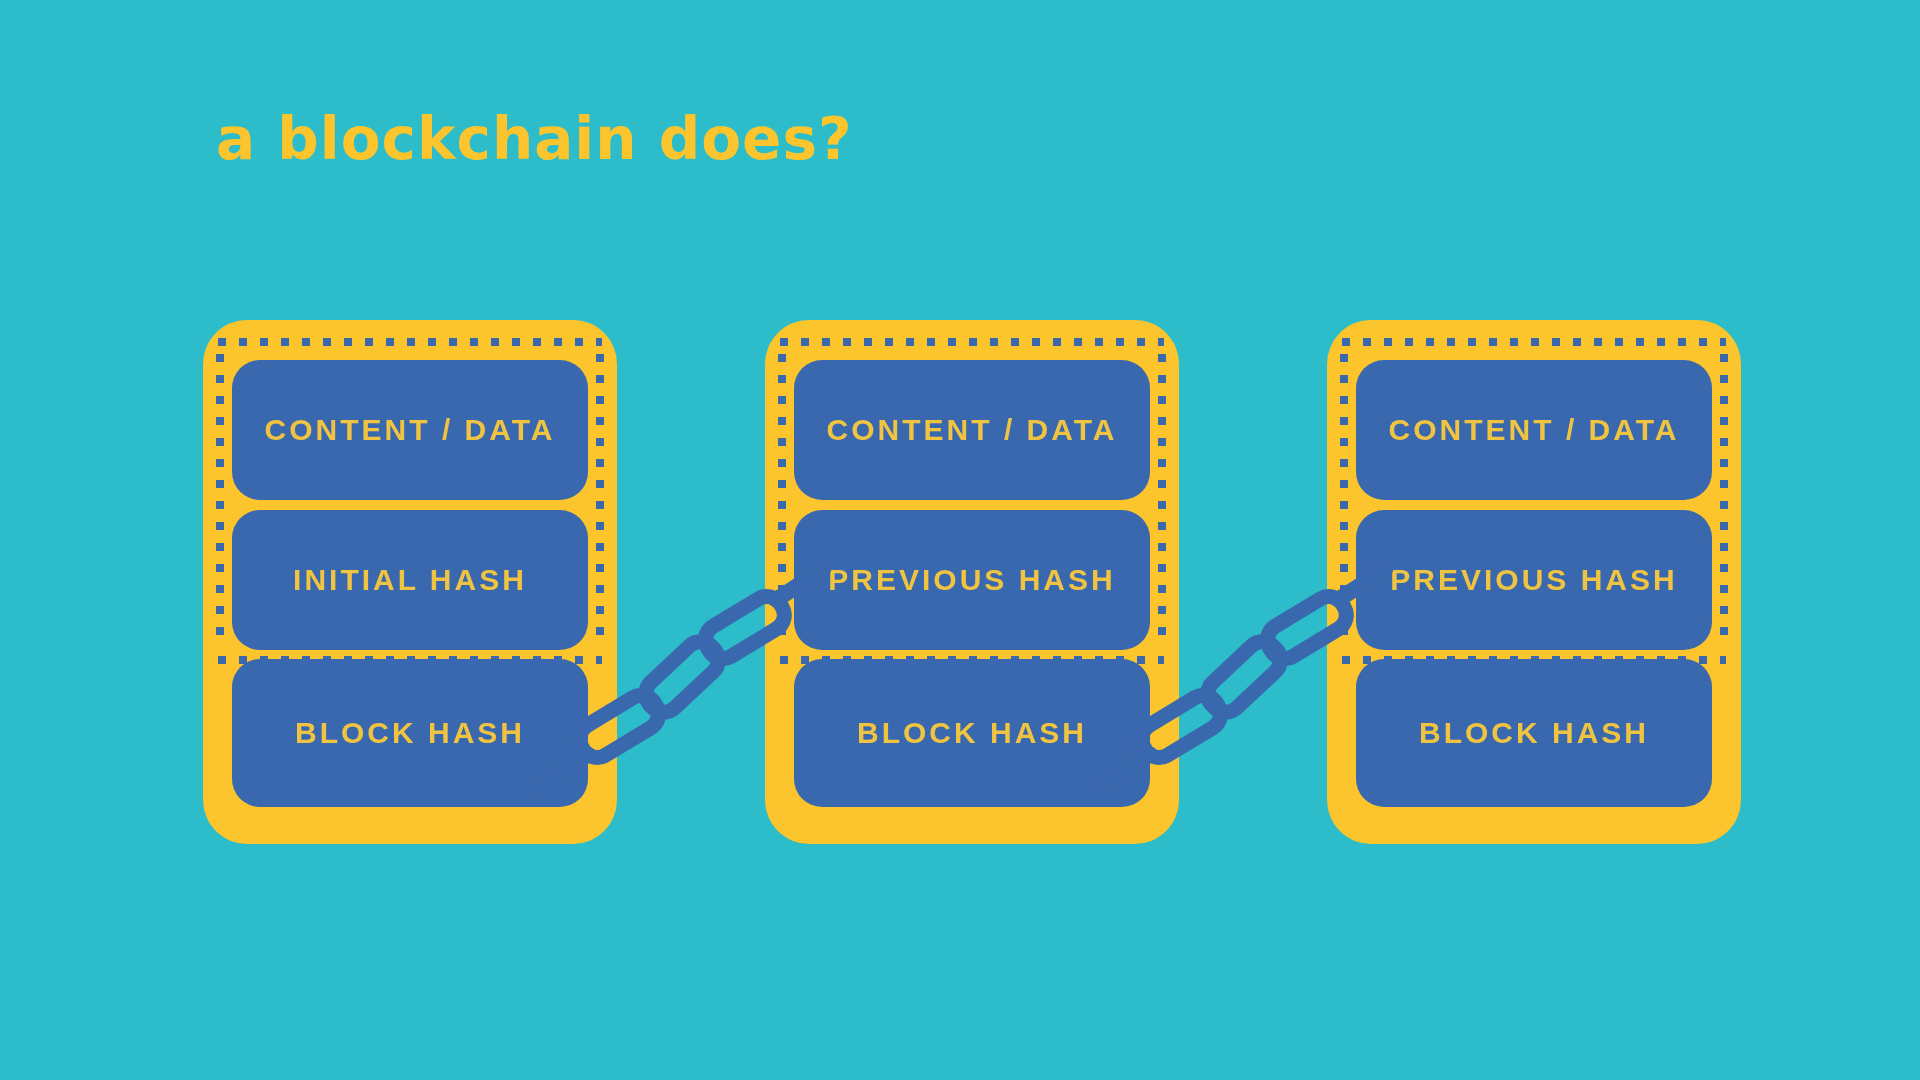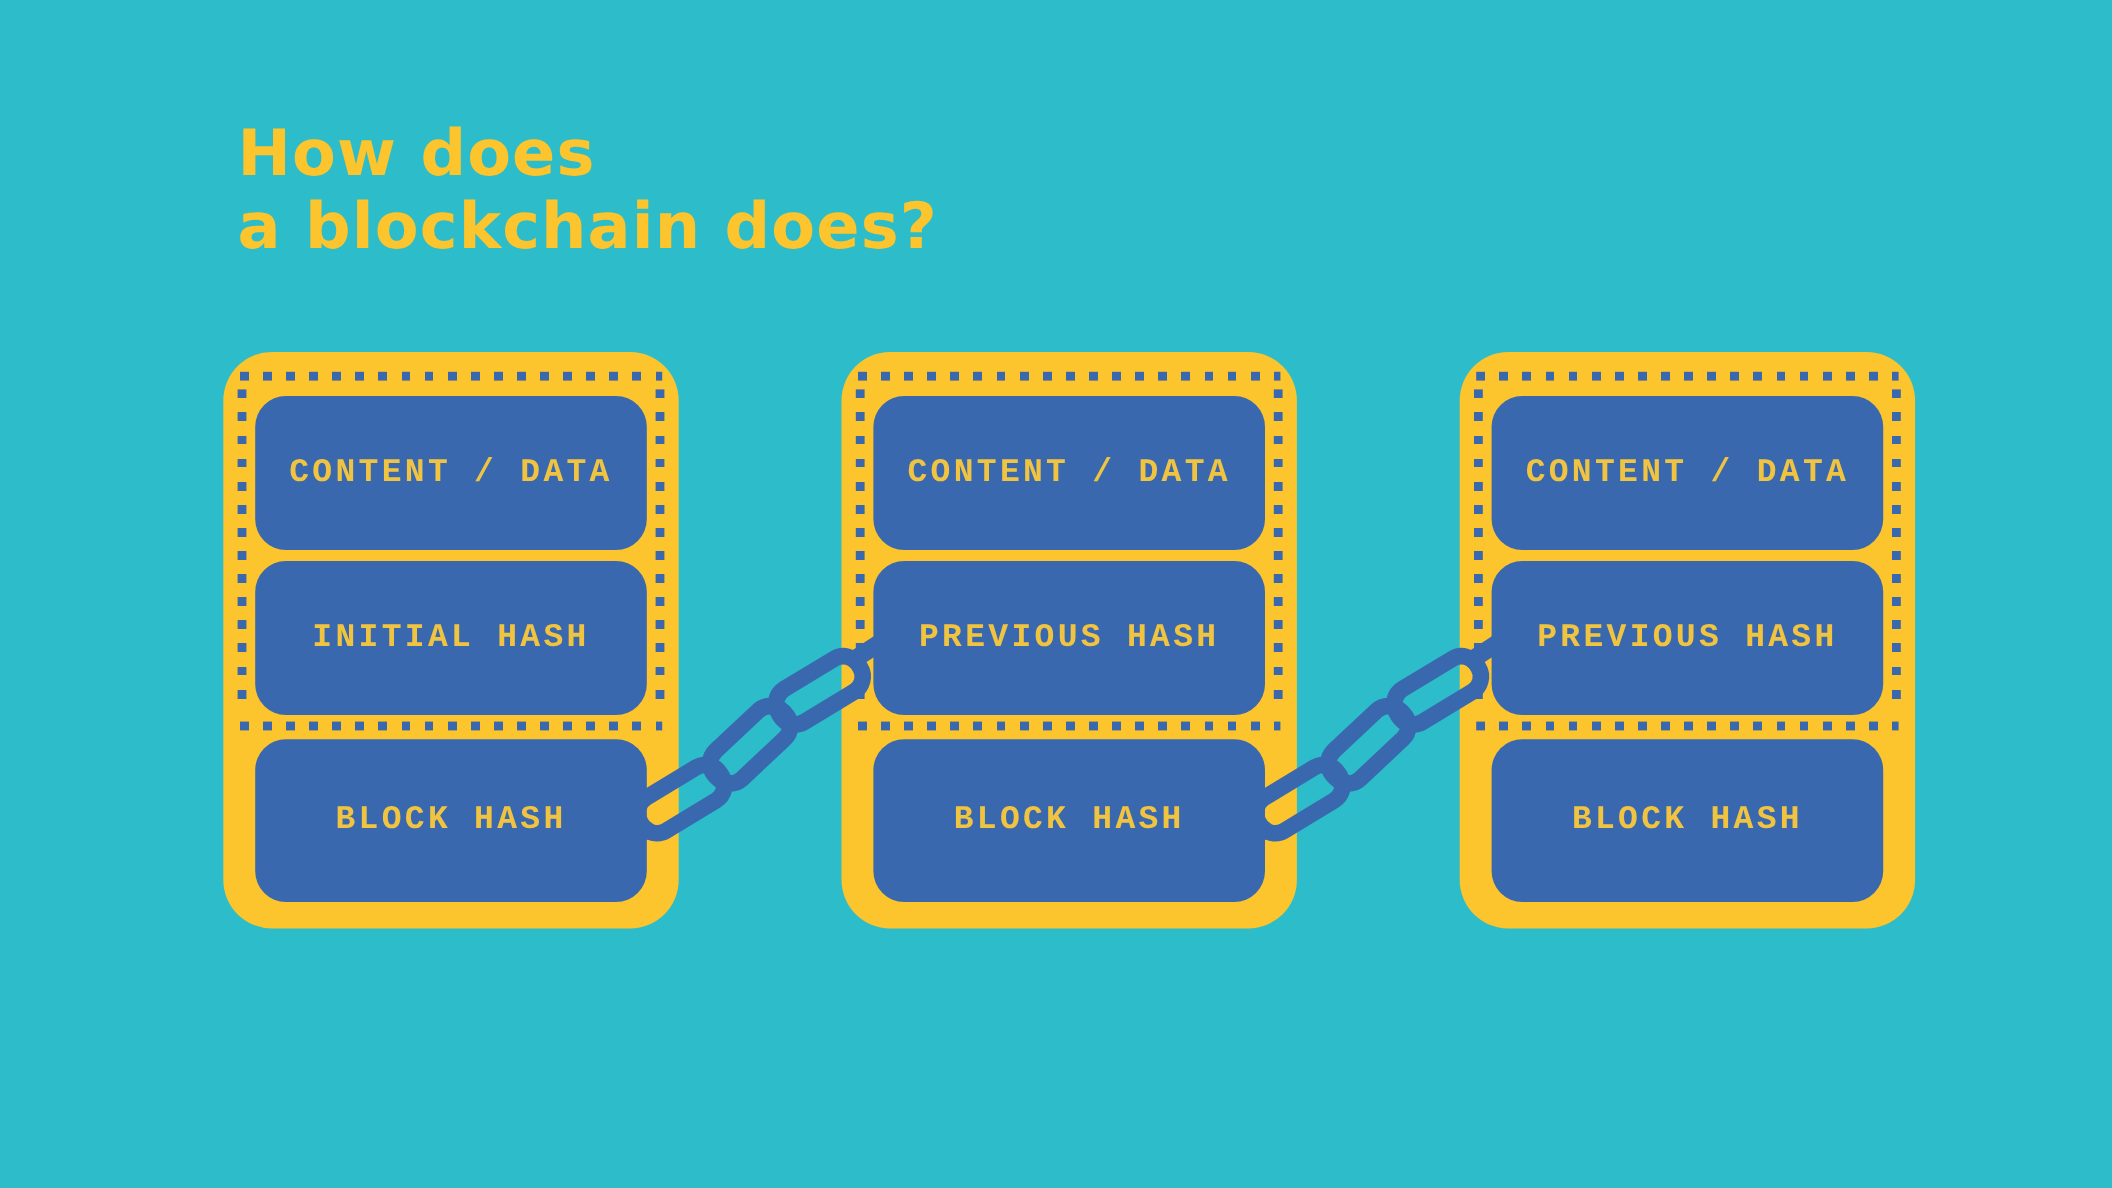--- a/index.html
+++ b/index.html
@@ -37,39 +37,38 @@
     position:absolute;top:16px;bottom:16px;width:8px;
     background:repeating-linear-gradient(to bottom,#3a68ae 0 8px,transparent 8px 21px);
   }
   .dotted .v.left{left:0}
   .dotted .v.right{right:0}
 
   
   .box{
     position:absolute;left:29px;width:356px;height:140px;
     background:#3a68ae;border-radius:28px;
-    display:flex;align-items:center;justify-content:center;font-family:Liberation Mono, monospace;
+    display:flex;align-items:center;justify-content:center;
   }
   .r1{top:40px}
   .r2{top:190px}
-  .r3{top:352px;height:148px}
+  .r3{top:339px;height:148px}
   .box span{
     font-weight:bold;font-size:30px;letter-spacing:3px;
     color:#f0c440;white-space:nowrap;
   }
   
   .chain{position:absolute;top:532px;width:340px;height:290px;overflow:visible;}
   #chain-1{left:512px}
   #chain-2{left:1074px}
 </style>
 </head>
 <body>
 
 <header class="title">
-  <div>How does</div>
   <div>a blockchain does?</div>
 </header>
 
 <section class="block" id="block-1">
   <div class="dotted">
     <i class="h top"></i>
     <i class="h bot"></i>
     <i class="v left"></i>
     <i class="v right"></i>
   </div>

